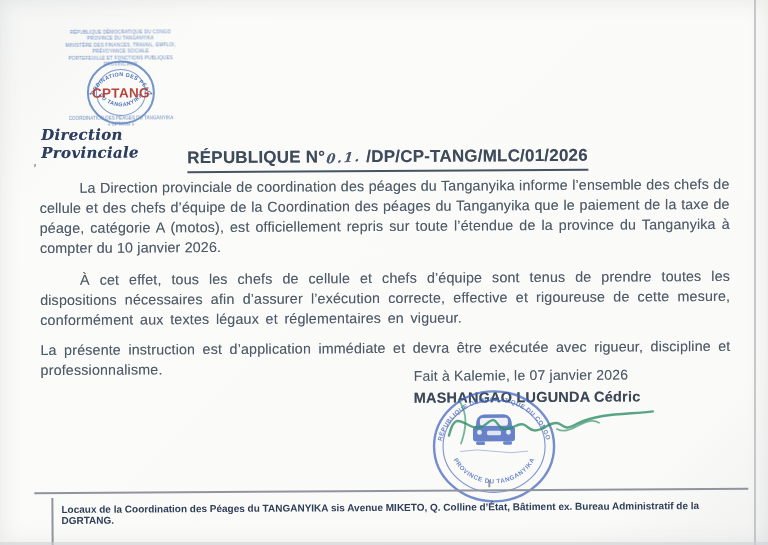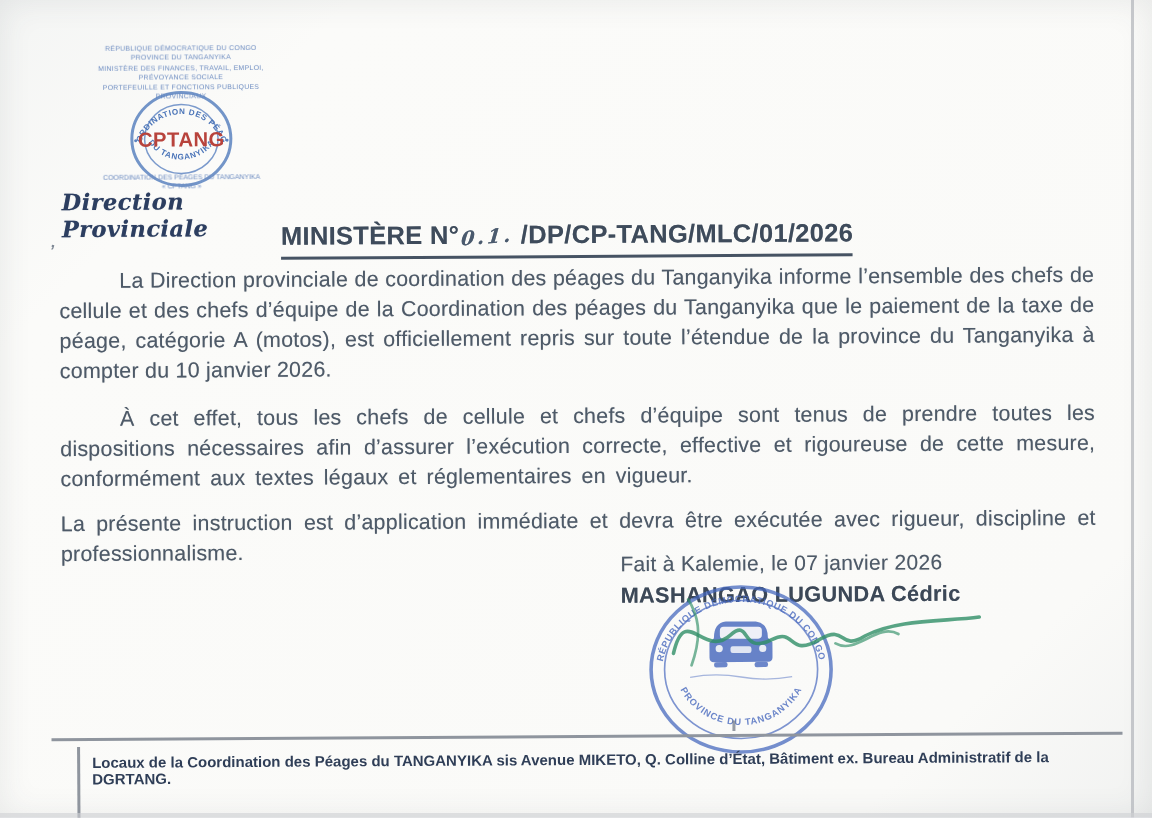--- a/index.html
+++ b/index.html
@@ -126,21 +126,21 @@
     </div>
 
     <div class="sub-lines">
       <div>COORDINATION DES PÉAGES DU TANGANYIKA</div>
       <div>« CPTANG »</div>
     </div>
 
     <div class="office">Direction Provinciale</div>
 
     <div class="title-line">
-      <span>MINISTÈRE N°</span><span class="hand-number">0.1.</span><span class="title-suffix">/DP/CP-TANG/MLC/01/2026</span>
+      <span>RÉPUBLIQUE N°</span><span class="hand-number">0.1.</span><span class="title-suffix">/DP/CP-TANG/MLC/01/2026</span>
     </div>
 
     <div class="bodytext">
       <p class="indent">La Direction provinciale de coordination des péages du Tanganyika informe l’ensemble des chefs de cellule et des chefs d’équipe de la Coordination des péages du Tanganyika que le paiement de la taxe de péage, catégorie A (motos), est officiellement repris sur toute l’étendue de la province du Tanganyika à compter du 10 janvier 2026.</p>
       <p class="indent p2">À cet effet, tous les chefs de cellule et chefs d’équipe sont tenus de prendre toutes les dispositions nécessaires afin d’assurer l’exécution correcte, effective et rigoureuse de cette mesure, conformément aux textes légaux et réglementaires en vigueur.</p>
       <p>La présente instruction est d’application immédiate et devra être exécutée avec rigueur, discipline et professionnalisme.</p>
     </div>
 
     <div class="sig-block">
       <div class="sig-date">Fait à Kalemie, le 07 janvier 2026</div>

